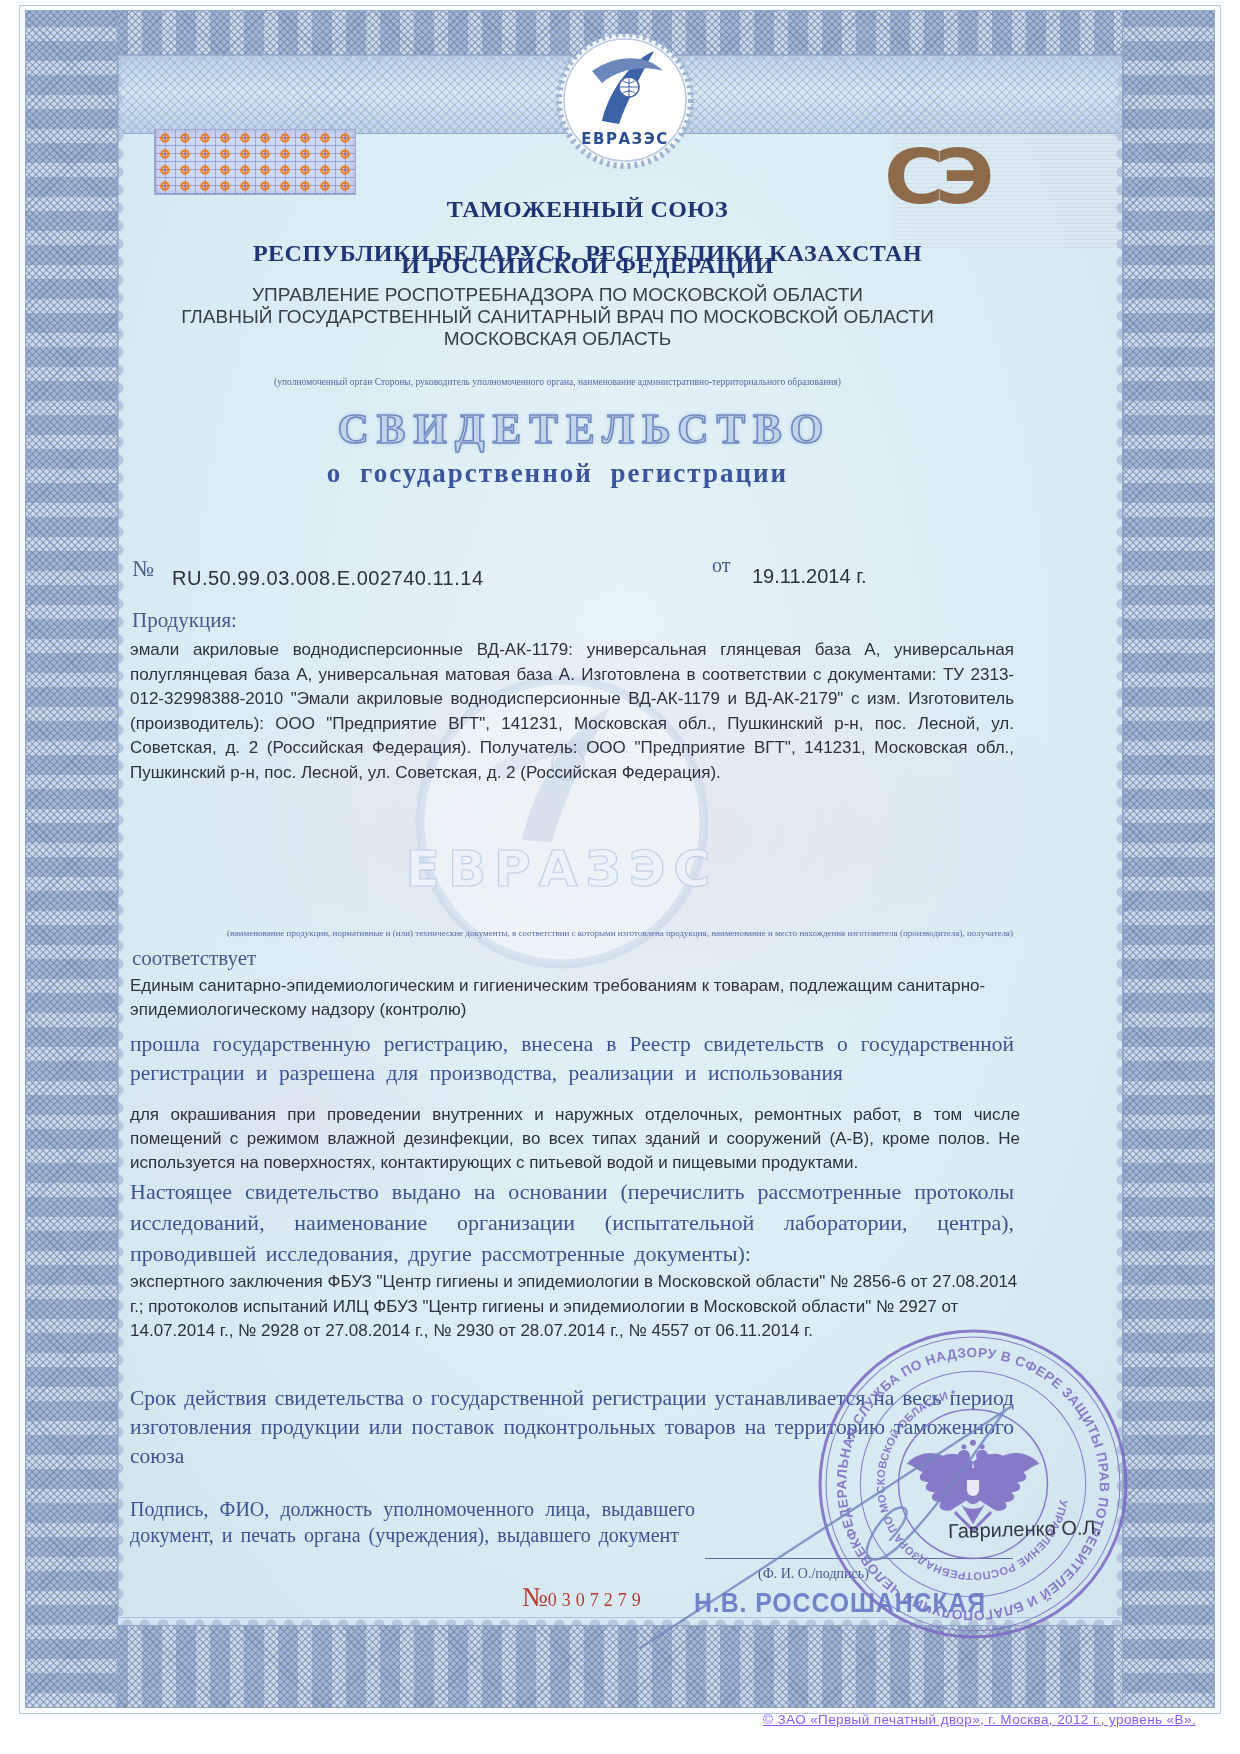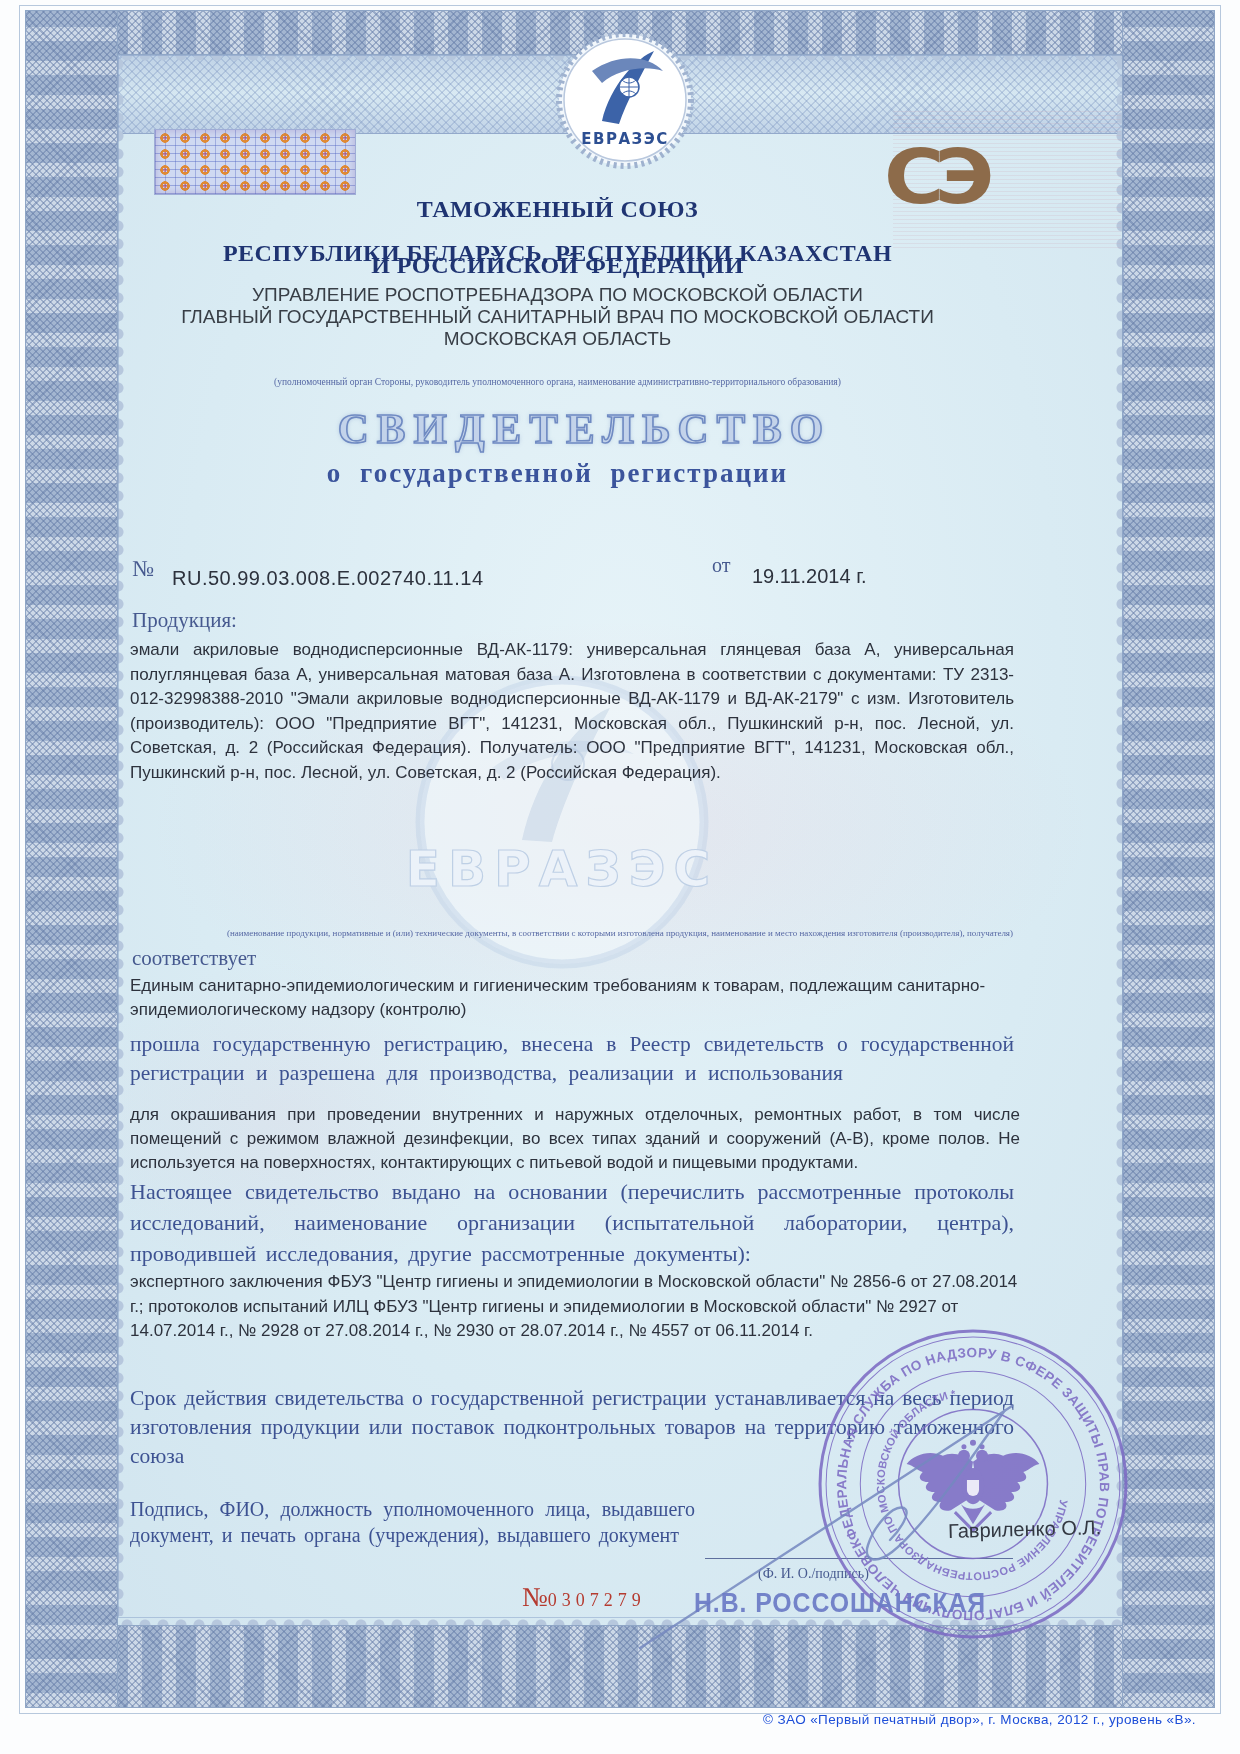--- a/index.html
+++ b/index.html
@@ -68,21 +68,21 @@
 
   
   .se-patch{left:893px;top:108px;width:228px;height:140px;
     background:linear-gradient(90deg, rgba(248,241,243,.95) 0 62%, rgba(242,226,232,.65));
     background-image:repeating-linear-gradient(0deg, rgba(205,170,185,.22) 0 1px, rgba(0,0,0,0) 1px 4px);}
   .se-mark{left:884px;top:136px;font-family:"DejaVu Sans",sans-serif;font-weight:800;
     font-size:82px;line-height:1;color:#8d6b4a;letter-spacing:-10px;transform:scaleY(.92);}
 
   
   .hdr{left:95px;width:925px;text-align:center;}
-  .t-union{font-family:"Liberation Serif",serif;font-weight:bold;font-size:24px;color:#1f3472;letter-spacing:.5px;}
+  .t-union{font-family:"Liberation Serif",serif;font-weight:bold;font-size:24px;color:#1f3472;letter-spacing:.5px;margin-left:30px;}
   .t-auth{font-size:19px;color:#383e46;}
   .t-cap{font-family:"Liberation Serif",serif;font-size:9.5px;color:#5668a4;}
   .doc-title{font-family:"Liberation Serif",serif;font-weight:bold;font-size:43px;color:#c3d3ea;
     letter-spacing:8px;-webkit-text-stroke:1.6px #6f8ac2;text-shadow:0 0 4px rgba(110,140,195,.5);}
   .doc-subtitle{font-family:"Liberation Serif",serif;font-weight:bold;font-size:27px;color:#3b549c;
     word-spacing:9px;letter-spacing:2px;}
 
   
   .lbl-serif{font-family:"Liberation Serif",serif;color:#46598f;}
   .form-serif{font-family:"Liberation Serif",serif;color:#3d5292;font-size:21.5px;line-height:29px;text-align:justify;}
@@ -99,21 +99,21 @@
   .sig-cap{left:758px;top:1566px;font-family:"Liberation Serif",serif;font-size:14px;color:#46598f;}
   .official{left:948px;top:1518px;font-size:20px;color:#333842;transform:rotate(-1.5deg);z-index:9;}
   .serial{left:522px;top:1582px;z-index:9;font-family:"Liberation Serif","DejaVu Serif",serif;color:#b53b30;}
   .serial .nl{font-size:27px;}
   .serial .nv{font-size:18px;letter-spacing:5px;}
   .facsimile{left:694px;top:1588px;z-index:8;font-weight:bold;font-size:27px;letter-spacing:1px;
     color:rgba(106,122,198,.92);transform:scaleX(.92);transform-origin:left;}
   .stamp{left:812px;top:1323px;width:322px;height:322px;opacity:.88;z-index:7;}
   .sig-svg{left:600px;top:1380px;width:460px;height:290px;z-index:8;}
 
-  .footer{right:44px;top:1712px;font-size:13.5px;color:#1d4ed8;letter-spacing:.4px;}
+  .footer{right:44px;top:1712px;font-size:13.5px;color:#8b5cf6;letter-spacing:.4px;text-decoration:underline;}
 </style>
 </head>
 <body>
 
 <div class="page">
 
   <div class="abs doc-bg"></div>
   <div class="abs outer-line"></div>
   <div class="abs tint1"></div>
   <div class="abs tint2"></div>

